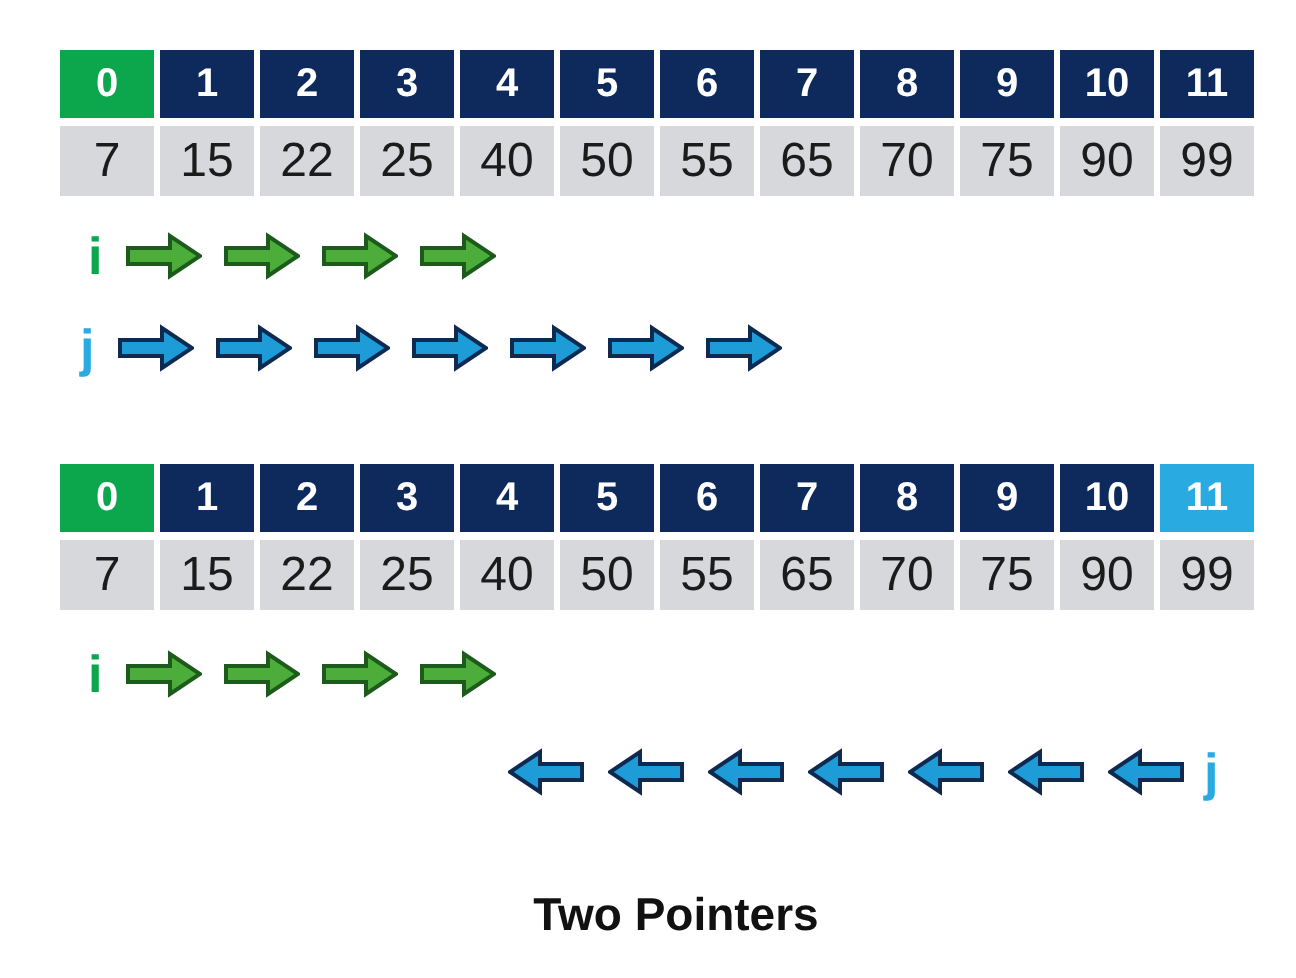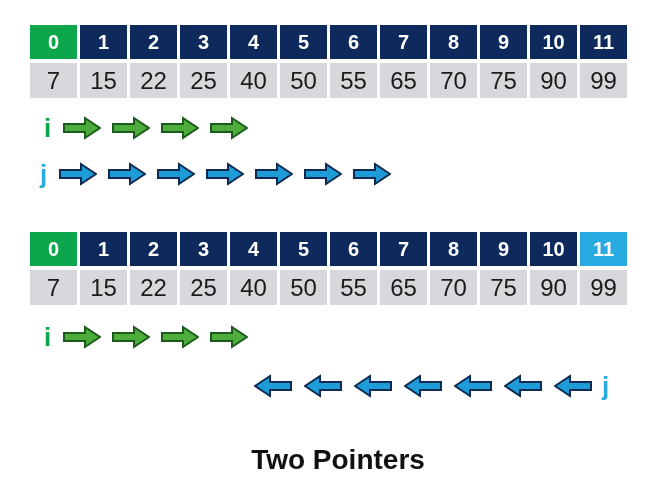--- a/index.html
+++ b/index.html
@@ -24,21 +24,21 @@
   #prow3{left:44px;top:325px;}
   #prow4{left:254px;top:374px;}
   .ptr-label{font-weight:bold;font-size:26px;line-height:24px;}
   .ptr-label.left{margin-right:12px;}
   .ptr-label.right{margin-left:10px;}
   .arrows{display:flex;align-items:center;gap:11px;}
   #prow4 .arrows{gap:12px;}
   .arrows svg{display:block;}
   .title{
     position:absolute;left:0;right:0;top:444px;text-align:center;
-    font-weight:bold;font-size:28px;padding-left:28px;
+    font-weight:bold;font-size:23px;padding-left:28px;
   }
 </style>
 </head>
 <body>
 
 <div class="canvas">
 
   <div class="array-table" id="table1">
     <div class="trow idx-row">
         <div class="cell idx" style="background: rgb(12, 166, 77); color: rgb(255, 255, 255);">0</div>

